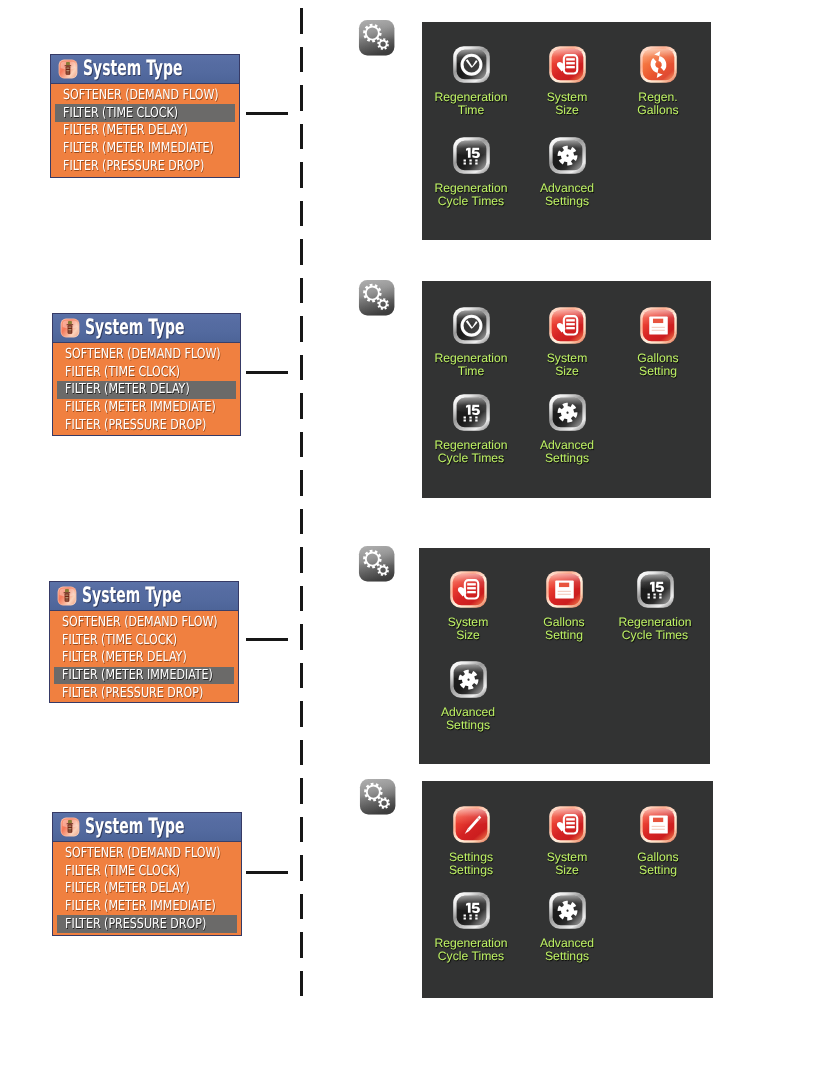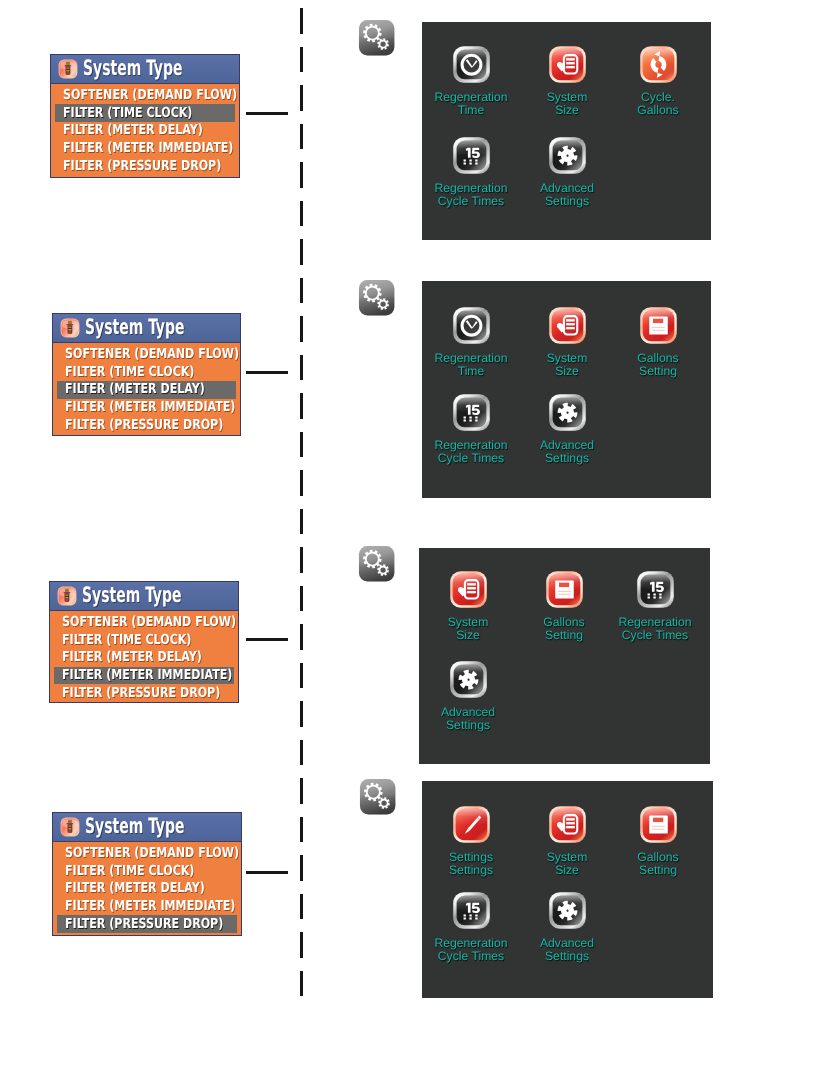--- a/index.html
+++ b/index.html
@@ -23,34 +23,34 @@
        box-shadow:0 0 0 0 rgba(0,0,0,0);}
   .dlg-title{height:29px;box-sizing:border-box;
              background:linear-gradient(180deg,#5b72a8 0%,#566ca2 28%,#536a9f 62%,#4d6498 100%);
              display:flex;align-items:center;padding-left:7px;border-bottom:1px solid #3b3f68;}
   .dlg-title .tIcon{width:20px;height:20px;flex:0 0 20px;margin-right:5px;position:relative;top:0px;}
   .dlg-title .tTxt{color:#ffffff;font-size:21.3px;font-weight:bold;line-height:1;
                    font-family:"DejaVu Sans",sans-serif;font-stretch:condensed;
                    transform:scaleX(0.73);transform-origin:left center;
                    text-shadow:1.2px 1.2px 0.6px rgba(20,20,40,.55);white-space:nowrap;}
   .dlg-body{padding:2.5px 0 4px 0;}
-  .dlg-row{height:17.7px;color:#ffffff;font-size:13.85px;font-weight:bold;
+  .dlg-row{height:17.7px;color:#ffffff;font-size:13.85px;font-weight:normal;
            font-family:"DejaVu Sans",sans-serif;font-stretch:condensed;
            white-space:nowrap;position:relative;}
   .dlg-row span.t{display:inline-block;transform:scaleX(0.89);transform-origin:left center;
            position:absolute;left:12px;top:2.6px;line-height:13px;
            text-shadow:0.8px 0.8px 0.5px rgba(120,55,15,.75);}
   .dlg-row .hl{position:absolute;left:4px;top:0;right:4px;height:17.7px;background:#6b6a69;}
   .dlg-row.sel span.t{text-shadow:0.8px 0.8px 0.5px rgba(0,0,0,.7);}
 
   
   .panel{position:absolute;background:#323333;box-sizing:border-box;}
   .cell{position:absolute;width:94px;text-align:center;}
   .cell .icwrap{width:39px;height:39px;margin:0 auto;display:block;}
-  .cell .lb{color:#14b8a6;font-size:12.2px;line-height:13.3px;margin-top:7px;
+  .cell .lb{color:#bef264;font-size:12.2px;line-height:13.3px;margin-top:7px;
             text-shadow:0.6px 0.6px 0.9px rgba(0,0,0,.9);}
 
   
   .badge{position:absolute;width:39px;height:39px;}
   svg{display:block;overflow:visible;}
 </style>
 </head>
 <body>
 
 <svg width="0" height="0" style="position:absolute" aria-hidden="true">
@@ -262,21 +262,21 @@
             <rect x="1.5" y="1.5" width="45" height="45" rx="13" ry="13" fill="url(#gRedEdge)"></rect>
             <rect x="4.5" y="4.5" width="39" height="39" rx="10.84" ry="10.84" fill="url(#gOrgTile)"></rect>
             <path d="M4.5 15 Q4.5 4.5 15 4.5 L32 4.5 Q43.5 4.5 43.5 15 L43.5 21.5 Q24 28 4.5 21.5 Z" fill="url(#gGloss)"></path>
             <g fill="#ffffff">
               <path d="M 20.2 14.2 A 11.2 11.2 0 0 0 20.2 33.8 L 25.2 37.4 L 16.8 39.2 L 22.7 28.0 A 4.3 4.3 0 0 1 22.7 20.0 Z" transform="rotate(-18 24 24)"></path>
               <path d="M 20.2 14.2 A 11.2 11.2 0 0 0 20.2 33.8 L 25.2 37.4 L 16.8 39.2 L 22.7 28.0 A 4.3 4.3 0 0 1 22.7 20.0 Z" transform="rotate(162 24 24)"></path>
             </g>
           </svg>
         </span>
         <div class="lb">
-          <div>Cycle.</div>
+          <div>Regen.</div>
           <div>Gallons</div>
         </div>
       </div>
       <div class="cell" style="left:2px;top:114.2px">
         <span class="icwrap">
           <svg width="39" height="39" viewBox="0 0 48 48">
             <rect x="1.5" y="1.5" width="45" height="45" rx="13" ry="13" fill="url(#gDarkEdge)"></rect>
             <rect x="5.7" y="5.7" width="36.6" height="36.6" rx="9.975999999999999" ry="9.975999999999999" fill="url(#gDarkTile)"></rect>
             <path d="M5.7 15 Q5.7 5.7 15 5.7 L32 5.7 Q42.3 5.7 42.3 15 L42.3 21.5 Q24 28 5.7 21.5 Z" fill="url(#gGloss)"></path>
             <g fill="#ffffff">

